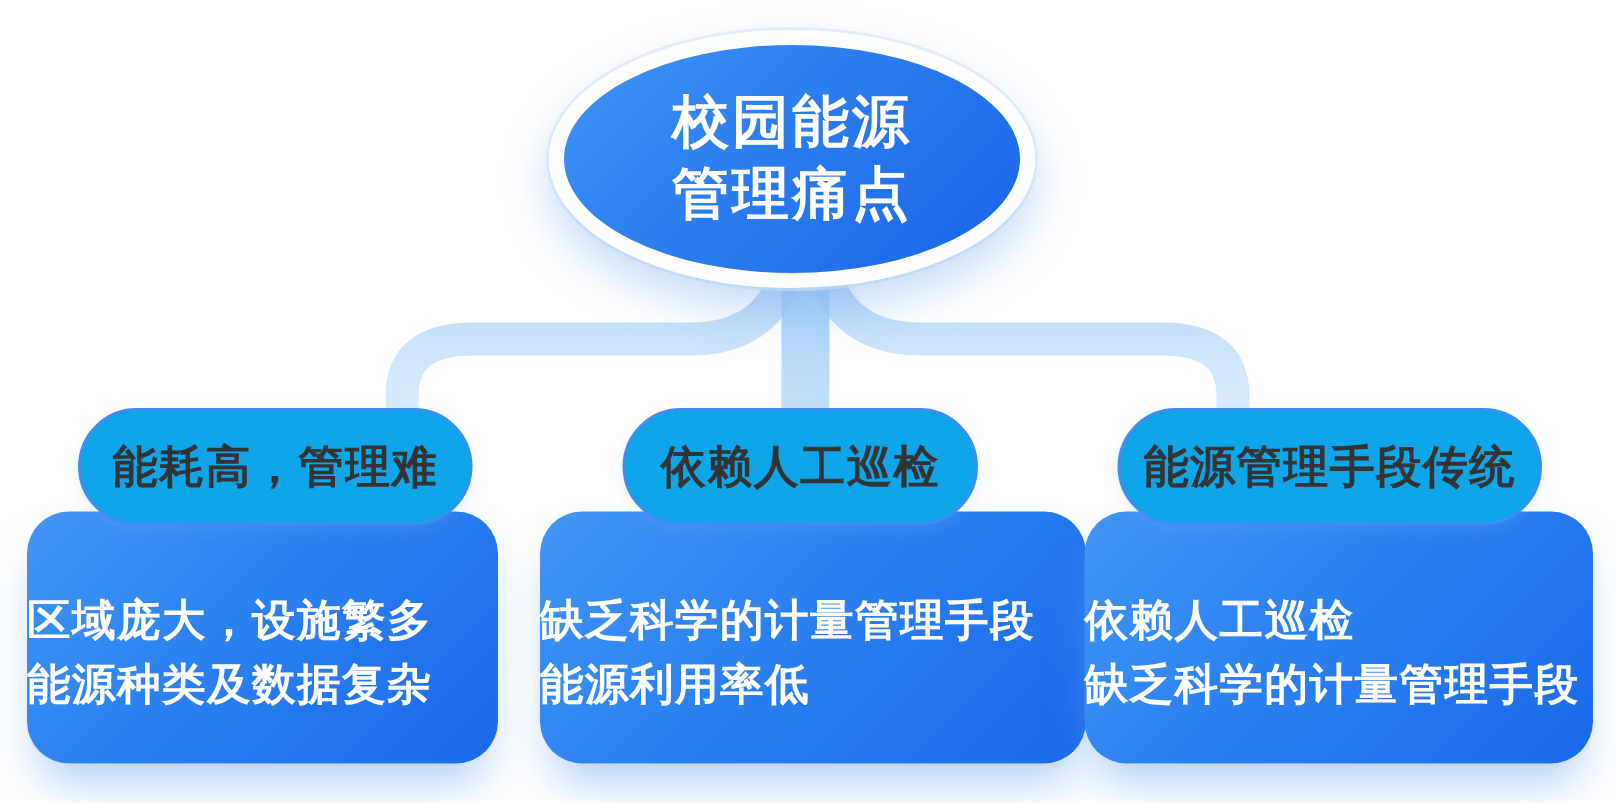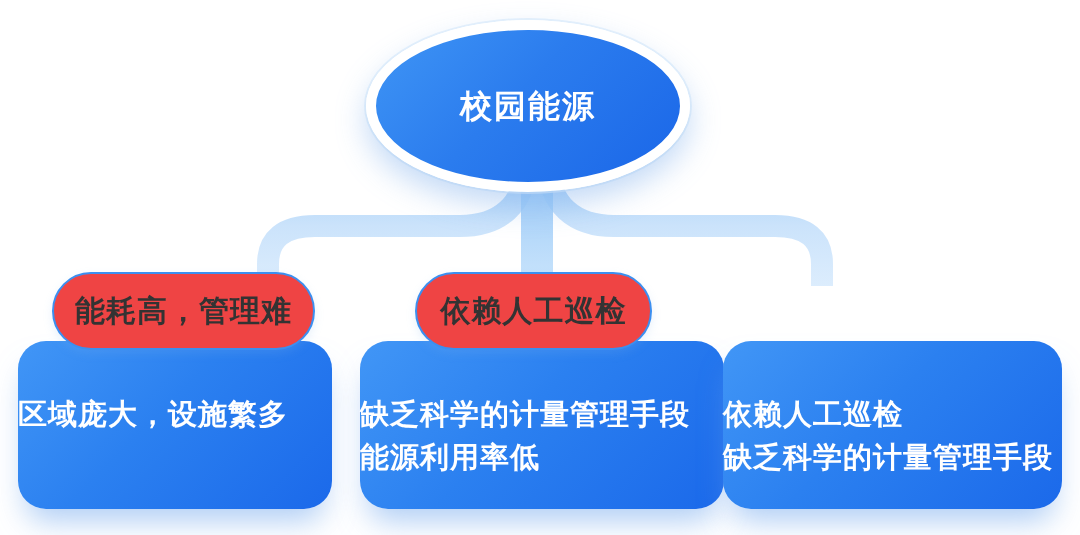--- a/index.html
+++ b/index.html
@@ -35,21 +35,21 @@
     border-radius: 50%;
     box-shadow: 0 14px 30px rgba(125, 172, 235, 0.45), 0 0 0 2px rgba(226, 240, 252, 0.75);
     display: flex;
     flex-direction: column;
     align-items: center;
     justify-content: center;
     z-index: 3;
   }
   .root-ellipse .line {
     color: #ffffff;
-    font-size: 32px;
+    font-size: 38px;
     font-weight: bold;
     line-height: 48px;
     letter-spacing: 2px;
     text-align: right;
   }
 
   
   .card {
     position: absolute;
     top: 341px;
@@ -77,21 +77,21 @@
   .card-1 { left: 18px;  width: 314px; }
   .card-2 { left: 360px; width: 364px; }
   .card-3 { left: 723px; width: 339px; }
 
   
   .pill {
     position: absolute;
     top: 272px;
     height: 78px;
     box-sizing: border-box;
-    background: #ef4444;
+    background: #0ea5e9;
     border: 2px solid #3b8ff0;
     border-radius: 40px;
     display: flex;
     align-items: center;
     justify-content: center;
     z-index: 2;
     box-shadow: 0 4px 10px rgba(130, 175, 235, 0.18);
     font-family: Liberation Serif, serif;
   }
   .pill .pill-label {
@@ -122,34 +122,39 @@
         <stop offset="1" stop-color="#b9dcfb" stop-opacity="0.75"></stop>
       </linearGradient>
     </defs>
     <path d="M 525 166 C 525 204 500 226 460 226 L 315 226 Q 268 226 268 264 L 268 286" fill="none" stroke="url(#connGrad)" stroke-width="22"></path>
     <path d="M 549 166 C 549 204 574 226 614 226 L 775 226 Q 822 226 822 264 L 822 286" fill="none" stroke="url(#connGrad)" stroke-width="22"></path>
     <path d="M 537 156 L 537 286" fill="none" stroke="url(#stemGrad)" stroke-width="32"></path>
   </svg>
 
   <div class="root-ellipse">
     <div class="line">校园能源</div>
+    <div class="line">管理痛点</div>
   </div>
 
   <div class="card card-1">
     <div class="body-line">区域庞大，设施繁多</div>
+    <div class="body-line">能源种类及数据复杂</div>
   </div>
   <div class="card card-2">
     <div class="body-line">缺乏科学的计量管理手段</div>
     <div class="body-line">能源利用率低</div>
   </div>
   <div class="card card-3">
     <div class="body-line">依赖人工巡检</div>
     <div class="body-line">缺乏科学的计量管理手段</div>
   </div>
 
   <div class="pill pill-1">
     <span class="pill-label">能耗高，管理难</span>
   </div>
   <div class="pill pill-2">
     <span class="pill-label">依赖人工巡检</span>
   </div>
+  <div class="pill pill-3">
+    <span class="pill-label">能源管理手段传统</span>
+  </div>
 
 </div>
 
 </body></html>

